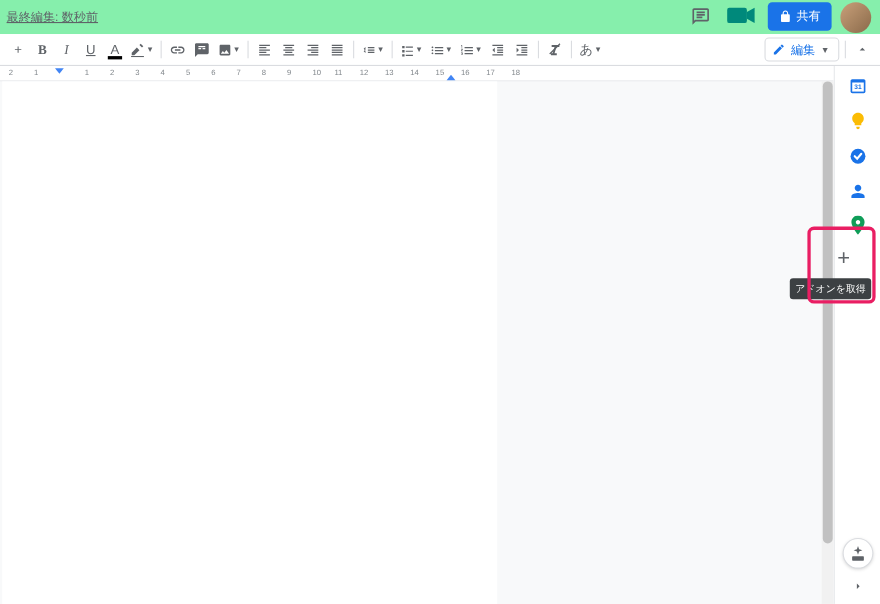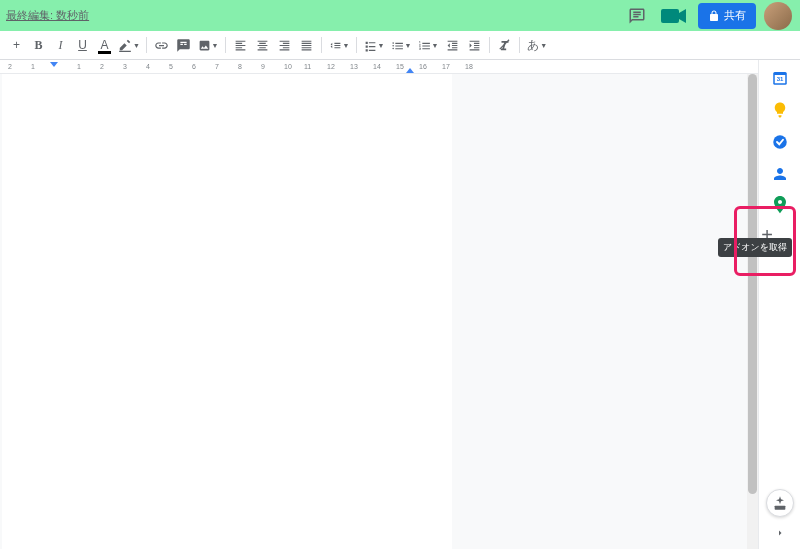--- a/index.html
+++ b/index.html
@@ -1,20 +1,20 @@
 <!DOCTYPE html>
 <html><head>
 <meta charset="utf-8">
 <style>
   * { box-sizing: border-box; margin: 0; padding: 0; }
   body { font-family: Arial, "Helvetica Neue", sans-serif; font-size: 12px; color: #202124; background: #f8f9fa; width: 800px; height: 549px; overflow: hidden; position: relative; }
   
   .header { height: 31px; display: flex; align-items: center; justify-content: space-between; padding: 0 8px 0 6px; background: #86efac; }
   .last-edit { font-size: 11px; color: #5f6368; text-decoration: underline; cursor: pointer; }
-  .header-right { display: flex; align-items: center; gap: 8px; }
+  .header-right { display: flex; align-items: flex-start; gap: 8px; }
   .icon-btn { width: 26px; height: 26px; display: flex; align-items: center; justify-content: center; border-radius: 50%; cursor: pointer; color: #5f6368; }
   .meet-btn { width: 32px; height: 24px; display: flex; align-items: center; justify-content: center; cursor: pointer; position: relative; }
   .share-btn { background: #1a73e8; color: #fff; height: 26px; padding: 0 10px; border-radius: 4px; display: flex; align-items: center; gap: 4px; font-size: 11px; font-weight: 500; cursor: pointer; }
   .avatar { width: 28px; height: 28px; border-radius: 50%; background: linear-gradient(135deg,#c9a07a,#8a6a4a); cursor: pointer; }
 
   .toolbar { height: 29px; background: #fff; border-bottom: 1px solid #dadce0; display: flex; align-items: center; padding: 0 6px; }
   .toolbar-left { display: flex; align-items: center; gap: 1px; }
   .tb { width: 21px; height: 21px; display: flex; align-items: center; justify-content: center; color: #5f6368; cursor: pointer; border-radius: 2px; font-size: 12px; }
   .tb-sep { width: 1px; height: 16px; background: #dadce0; margin: 0 3px; }
   .tb-wide { width: 26px; }
@@ -34,21 +34,21 @@
   .vscroll-thumb { position:absolute; top:0; left:1px; width:9px; height:420px; background:#c1c1c1; border-radius:5px; }
 
   .side-panel { width: 42px; background: #fff; border-left: 1px solid #e8eaed; display: flex; flex-direction: column; align-items: center; padding-top: 8px; gap: 12px; position: relative; }
   .side-icon { width: 20px; height: 20px; display: flex; align-items: center; justify-content: center; cursor: pointer; }
   .side-bottom { position: absolute; bottom: 6px; display: flex; flex-direction: column; align-items: center; gap: 6px; }
   .explore-btn { width: 28px; height: 28px; background: #fff; border: 1px solid #dadce0; border-radius: 50%; display:flex; align-items:center; justify-content:center; box-shadow: 0 1px 3px rgba(0,0,0,0.15); cursor:pointer; color:#5f6368; }
   .side-collapse { width: 20px; height: 20px; display:flex; align-items:center; justify-content:center; color:#5f6368; cursor:pointer; }
 
   .highlight-box { position: absolute; right: 4px; top: 206px; width: 62px; height: 70px; border: 3px solid #e91e63; border-radius: 6px; pointer-events: none; z-index: 50; }
   .plus-circle { position: absolute; right: 18px; top: 220px; width: 30px; height: 30px; border-radius: 50%; display:flex; align-items:center; justify-content:center; color:#5f6368; font-size: 20px; cursor:pointer; z-index: 40; }
-  .tooltip { position: absolute; right: 8px; top: 238px; background: #3c4043; color: #fff; font-size: 9px; padding: 3px 5px; border-radius: 3px; z-index: 45; white-space: nowrap; }
+  .tooltip { position: absolute; right: 8px; top: 253px; background: #3c4043; color: #fff; font-size: 9px; padding: 3px 5px; border-radius: 3px; z-index: 45; white-space: nowrap; }
 
   svg { display: block; }
 </style>
 </head>
 <body>
 
 <div class="header">
   <span class="last-edit">最終編集: 数秒前</span>
   <div class="header-right">
     <div class="icon-btn">
@@ -168,20 +168,35 @@
     <div class="tb">
         <svg width="14" height="14" viewBox="0 0 24 24">
           <path fill="#5f6368" d="M6 5v3h4.5l-3 10H5v3h9v-3h-3.5l3-10H18V5z"></path>
           <path stroke="#5f6368" stroke-width="2" d="M3 19 L19 3"></path>
         </svg>
       </div>
     <div class="tb-sep"></div>
     <div class="tb tb-wide">
         <span style="font-size:12px">あ</span>
         <span style="font-size:7px;margin-left:1px">▼</span>
+      </div>
+  </div>
+  <div class="toolbar-right">
+    <div class="edit-mode">
+      <svg width="12" height="12" viewBox="0 0 24 24">
+          <path fill="#1a73e8" d="M3 17.25V21h3.75L17.81 9.94l-3.75-3.75L3 17.25zM20.71 7.04c.39-.39.39-1.02 0-1.41l-2.34-2.34a.996.996 0 0 0-1.41 0l-1.83 1.83 3.75 3.75 1.83-1.83z"></path>
+        </svg>
+      <span>編集</span>
+      <span style="font-size:8px;color:#5f6368">▼</span>
+    </div>
+    <div class="tb-sep"></div>
+    <div class="chevron">
+        <svg width="12" height="12" viewBox="0 0 24 24">
+          <path fill="#5f6368" d="M7 14l5-5 5 5z"></path>
+        </svg>
       </div>
   </div>
 </div>
 
 <div class="main-area">
   <div class="doc-scroll">
     <div class="ruler">
       <div class="ruler-scale" id="ruler-scale">
           <span class="ruler-num" style="left: 4px;">2</span>
           <span class="ruler-num" style="left: 27px;">1</span>

